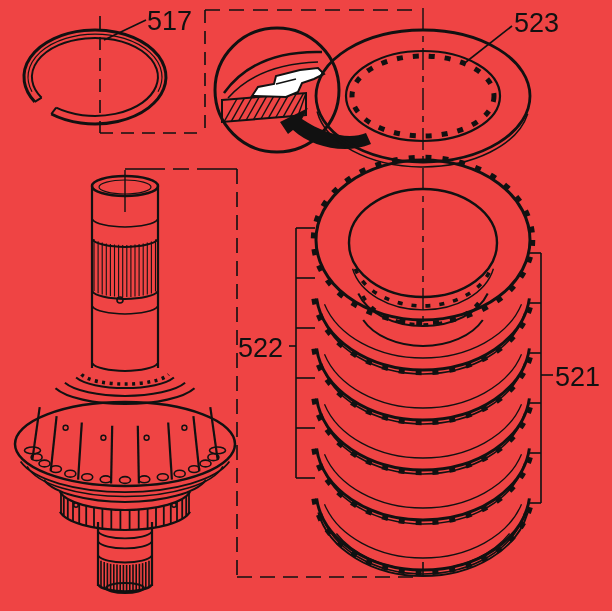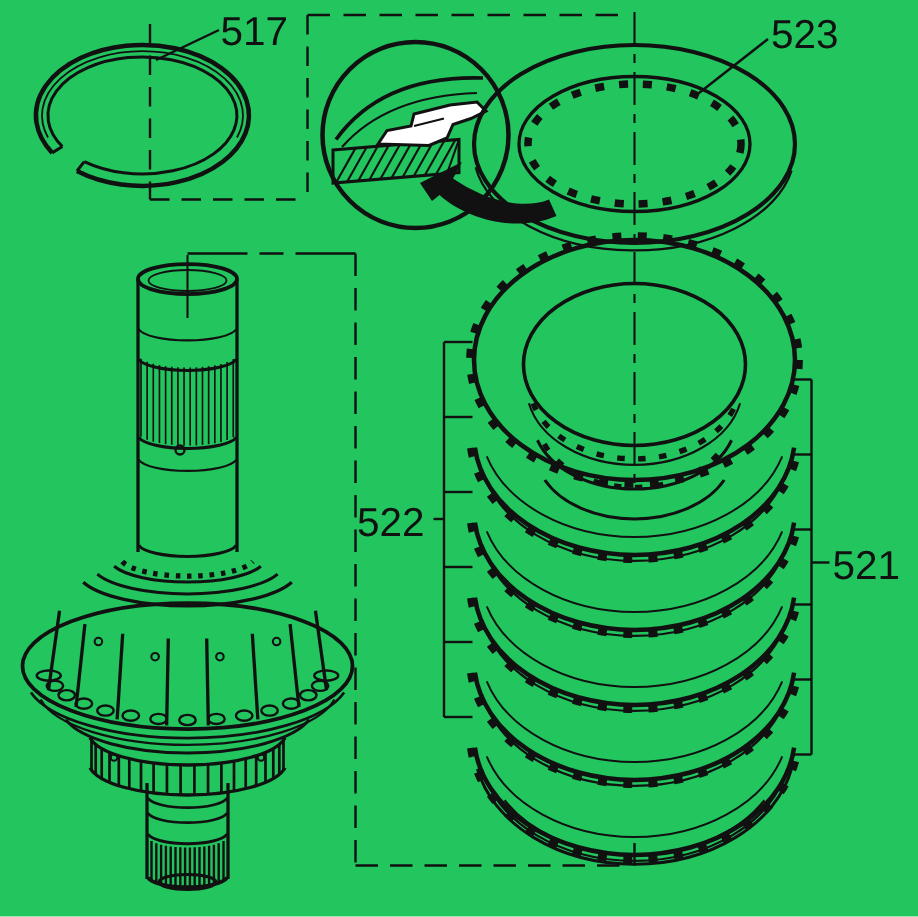--- a/index.html
+++ b/index.html
@@ -1,16 +1,16 @@
 <!DOCTYPE html>
 <html><head>
 <meta charset="utf-8">
 <style>
   html,body{margin:0;padding:0;background:#ffffff;}
-  #page{position:relative;width:612px;height:611px;background:#22c55e;overflow:hidden;
+  #page{position:relative;width:612px;height:611px;background:#ef4444;overflow:hidden;
         font-family:"Liberation Sans",sans-serif;}
   svg{position:absolute;left:0;top:0;}
   svg *{vector-effect:none;}
   .ink{stroke:#111111;fill:none;}
   .lbl{font-family:"Liberation Sans",sans-serif;font-size:27px;fill:#111111;stroke:none;}
 </style>
 </head>
 <body>
 
 <div id="page">

